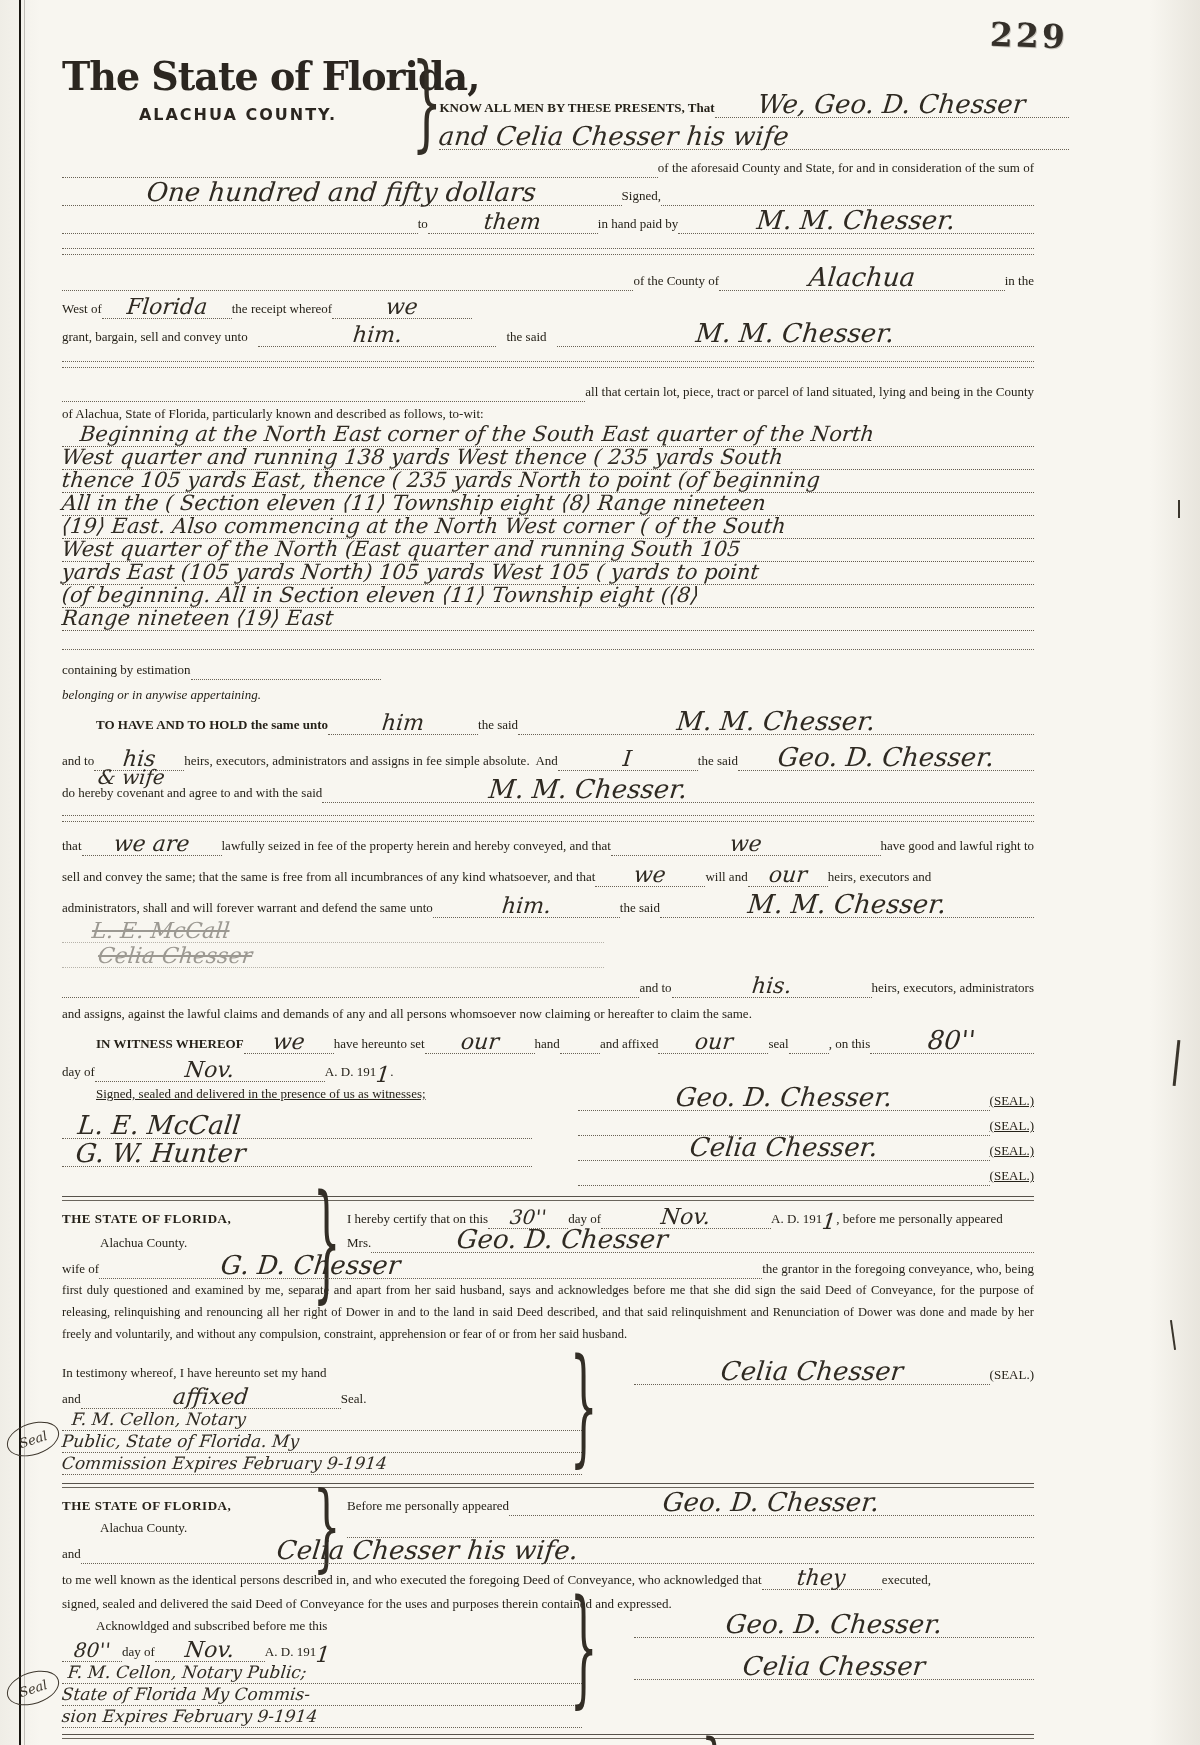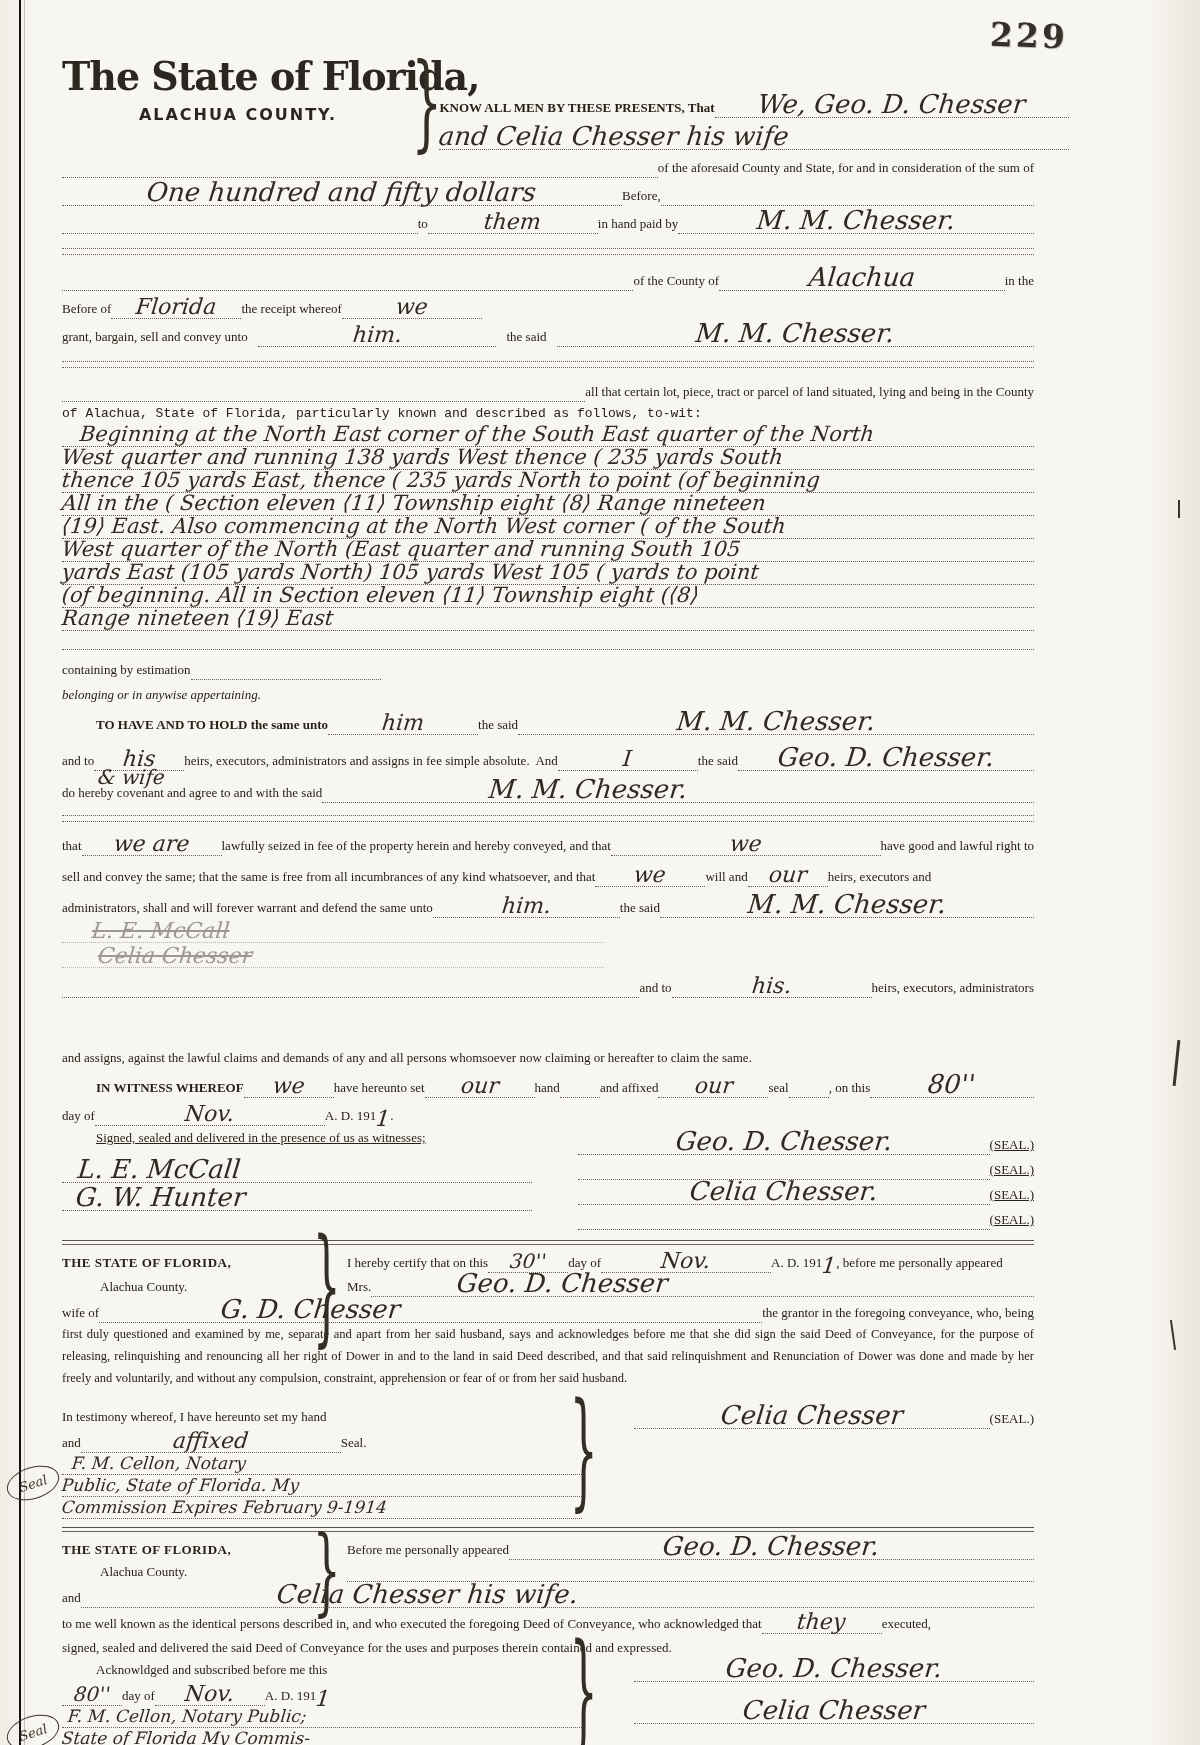--- a/index.html
+++ b/index.html
@@ -106,55 +106,55 @@
         </div>
       </div>
     </div>
 
     <div class="fl" style="height:28px;">
       <span class="b g2"></span>
       <span class="t">of the aforesaid County and State, for and in consideration of the sum of</span>
     </div>
     <div class="fl" style="height:28px;">
       <span class="b g3"><span class="hw h1">One hundred and fifty dollars</span></span>
-      <span class="t">Before,</span>
+      <span class="t">Signed,</span>
       <span class="b g2"></span>
     </div>
     <div class="fl" style="height:28px;">
       <span class="b g1"></span>
       <span class="t">to</span>
       <span class="b w170"><span class="hw">them</span></span>
       <span class="t">in hand paid by</span>
       <span class="b g1"><span class="hw h1">M. M. Chesser.</span></span>
     </div>
     <div class="rule" style="height:5px;margin:14px 0 8px 0;"></div>
     <div class="fl" style="height:28px;">
       <span class="b g2"></span>
       <span class="t">of the County of</span>
       <span class="b g1"><span class="hw h1">Alachua</span></span>
       <span class="t">in the</span>
     </div>
     <div class="fl" style="height:28px;">
-      <span class="t">Before of</span>
+      <span class="t">West of</span>
       <span class="b w130"><span class="hw">Florida</span></span>
       <span class="t">the receipt whereof</span>
       <span class="b w140"><span class="hw">we</span></span>
     </div>
     <div class="fl" style="height:28px;gap:10px;">
       <span class="t">grant, bargain, sell and convey unto</span>
       <span class="b g1"><span class="hw">him.</span></span>
       <span class="t">the said</span>
       <span class="b g2"><span class="hw h1">M. M. Chesser.</span></span>
     </div>
     <div class="rule" style="height:5px;margin:14px 0 8px 0;"></div>
     <div class="fl" style="height:26px;">
       <span class="b g1"></span>
       <span class="t">all that certain lot, piece, tract or parcel of land situated, lying and being in the County</span>
     </div>
-    <div class="fl" style="height:22px;font-family:Liberation Mono, monospace;">
+    <div class="fl" style="height:22px;">
       <span class="t">of Alachua, State of Florida, particularly known and described as follows, to-wit:</span>
     </div>
 
     <div>
       <div class="desc"><span class="hw" style="margin-left:18px;">Beginning at the North East corner of the South East quarter of the North</span></div>
       <div class="desc"><span class="hw">West quarter and running 138 yards West thence ( 235  yards South</span></div>
       <div class="desc"><span class="hw">thence 105 yards East, thence  ( 235 yards North to point  (of beginning</span></div>
       <div class="desc"><span class="hw">All in the ( Section eleven ⟨11⟩ Township eight  ⟨8⟩ Range nineteen</span></div>
       <div class="desc"><span class="hw">⟨19⟩ East. Also commencing at the North West corner ( of the South</span></div>
       <div class="desc"><span class="hw">West quarter of the North (East quarter and running  South 105</span></div>
@@ -218,21 +218,21 @@
     <div class="fl struckline" style="height:25px;">
       <span class="b g1" style="text-align:left;"><span class="hw" style="margin-left:36px;">Celia Chesser</span></span>
       <span style="width:430px;"></span>
     </div>
     <div class="fl" style="height:30px;">
       <span class="b g2"></span>
       <span class="t">and to</span>
       <span class="b w200"><span class="hw">his.</span></span>
       <span class="t">heirs, executors, administrators</span>
     </div>
-    <div class="fl" style="height:26px;margin-top:44px;">
+    <div class="fl" style="height:26px;">
       <span class="t">and assigns, against the lawful claims and demands of any and all persons whomsoever now claiming or hereafter to claim the same.</span>
     </div>
 
     <div class="fl" style="height:30px;">
       <span class="t tb ind">IN WITNESS WHEREOF</span>
       <span class="b w90"><span class="hw">we</span></span>
       <span class="t">have hereunto set</span>
       <span class="b w110"><span class="hw">our</span></span>
       <span class="t">hand</span>
       <span class="b w40"></span>

